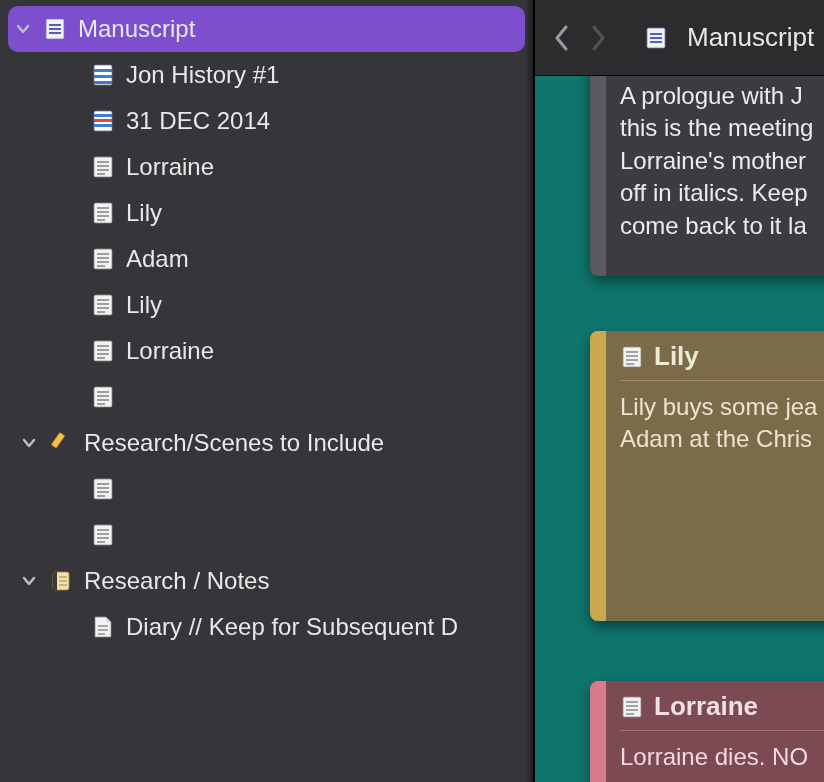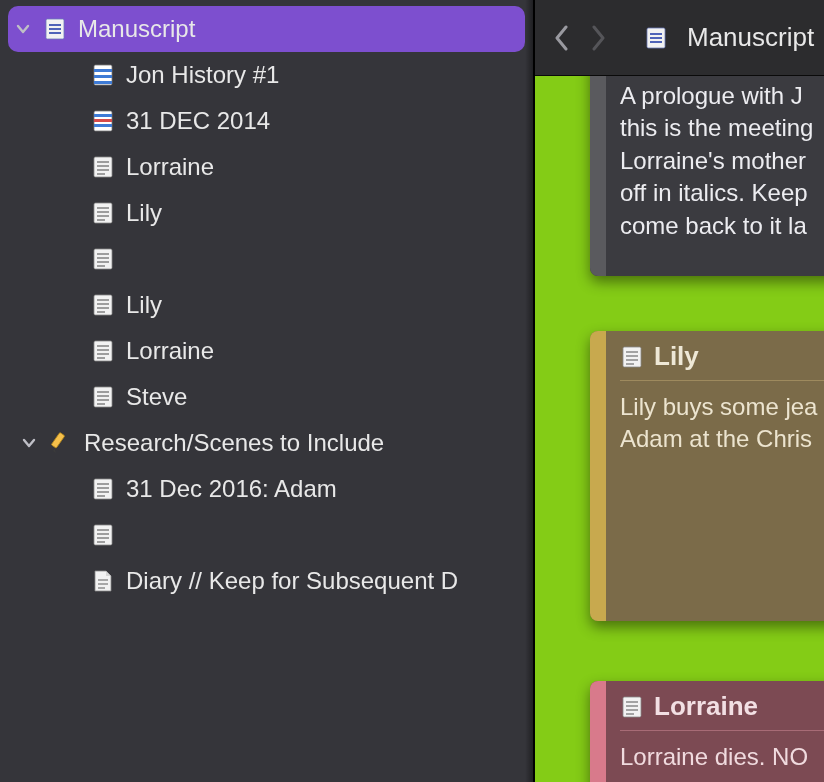--- a/index.html
+++ b/index.html
@@ -65,21 +65,21 @@
     color: #9a9aa0;
   }
   .nav-btn.disabled { color: #555559; }
   .nav-btn svg { width: 18px; height: 26px; }
   .toolbar .docicon { width: 28px; height: 28px; }
   .toolbar .title {
     font-size: 26px; color: #e8e8e8; white-space: nowrap;
   }
 
   .board {
-    flex: 1; background: #84cc16;
+    flex: 1; background: #0f766e;
     position: relative; overflow: hidden;
     padding: 0 0 0 52px;
   }
 
   .card {
     position: absolute; border-radius: 8px;
     box-shadow: 0 6px 14px rgba(0,0,0,0.45);
     overflow: hidden;
   }
   .card .stripe {
@@ -261,20 +261,21 @@
         </span>
       <span class="label">Lily</span>
     </div>
     <div class="row">
       <span class="indent1"></span>
       <span class="icon">
           <svg viewBox="0 0 24 24">
             <use href="#ico-doc"></use>
           </svg>
         </span>
+      <span class="label">Adam</span>
     </div>
     <div class="row">
       <span class="indent1"></span>
       <span class="icon">
           <svg viewBox="0 0 24 24">
             <use href="#ico-doc"></use>
           </svg>
         </span>
       <span class="label">Lily</span>
     </div>
@@ -287,21 +288,20 @@
         </span>
       <span class="label">Lorraine</span>
     </div>
     <div class="row">
       <span class="indent1"></span>
       <span class="icon">
           <svg viewBox="0 0 24 24">
             <use href="#ico-doc"></use>
           </svg>
         </span>
-      <span class="label">Steve</span>
     </div>
 
     <div class="row">
       <span class="disclosure" style="margin-left:6px">
           <svg viewBox="0 0 14 14">
             <use href="#ico-chevron-down"></use>
           </svg>
         </span>
       <span class="icon">
           <svg viewBox="0 0 24 24">
@@ -310,32 +310,44 @@
         </span>
       <span class="label">Research/Scenes to Include</span>
     </div>
     <div class="row">
       <span class="indent1"></span>
       <span class="icon">
           <svg viewBox="0 0 24 24">
             <use href="#ico-doc"></use>
           </svg>
         </span>
-      <span class="label">31 Dec 2016: Adam</span>
-    </div>
-    <div class="row">
-      <span class="indent1"></span>
-      <span class="icon">
-          <svg viewBox="0 0 24 24">
-            <use href="#ico-doc"></use>
-          </svg>
-        </span>
-    </div>
-
-
+    </div>
+    <div class="row">
+      <span class="indent1"></span>
+      <span class="icon">
+          <svg viewBox="0 0 24 24">
+            <use href="#ico-doc"></use>
+          </svg>
+        </span>
+    </div>
+
+
+    <div class="row">
+      <span class="disclosure" style="margin-left:6px">
+          <svg viewBox="0 0 14 14">
+            <use href="#ico-chevron-down"></use>
+          </svg>
+        </span>
+      <span class="icon">
+          <svg viewBox="0 0 24 24">
+            <use href="#ico-notebook"></use>
+          </svg>
+        </span>
+      <span class="label">Research / Notes</span>
+    </div>
     <div class="row">
       <span class="indent1"></span>
       <span class="icon">
           <svg viewBox="0 0 24 24">
             <use href="#ico-page-corner"></use>
           </svg>
         </span>
       <span class="label">Diary // Keep for Subsequent D</span>
     </div>
 

